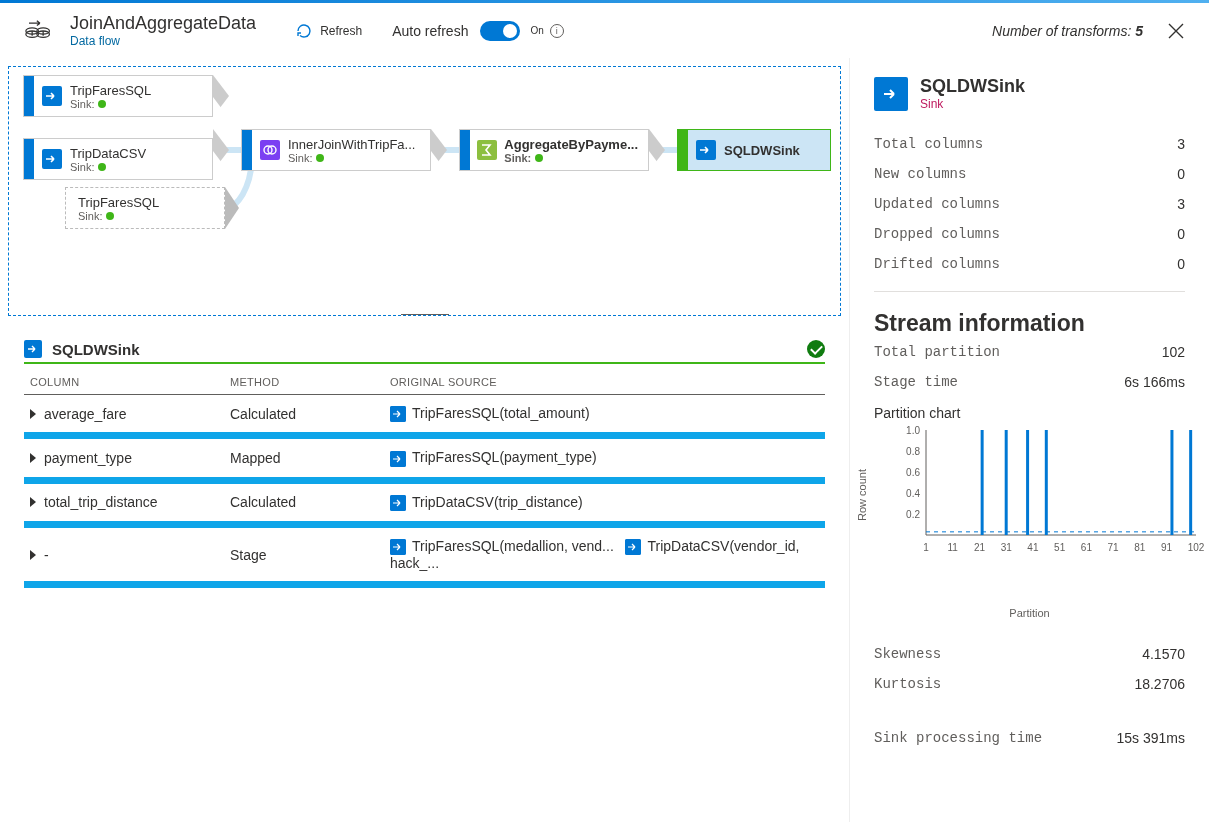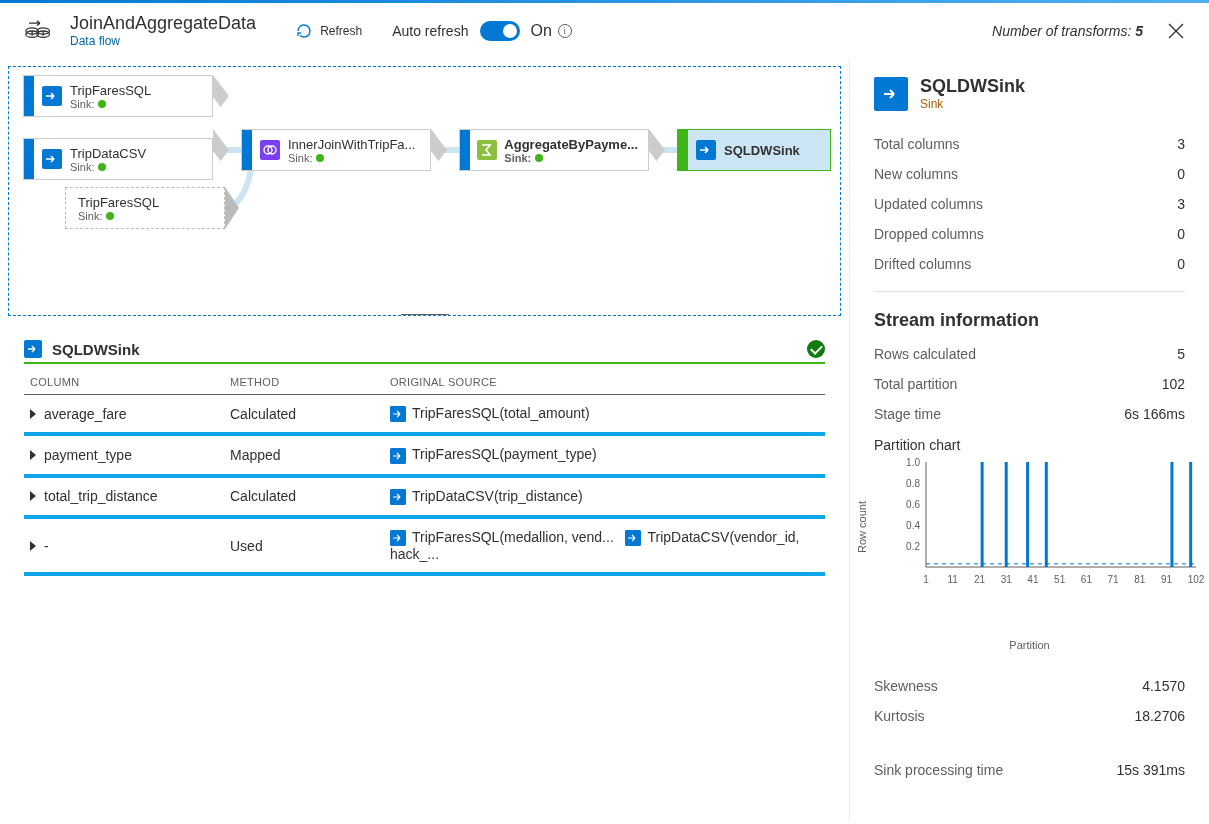--- a/index.html
+++ b/index.html
@@ -10,21 +10,21 @@
 .title-block { display: flex; flex-direction: column; }
 .title-block .name { font-size: 18px; font-weight: 400; color: #323130; }
 .title-block .sub { font-size: 12px; color: #0369a1; }
 .hdr-btn { display: flex; align-items: center; margin-left: 40px; cursor: pointer; }
 .hdr-btn .ic { width: 16px; height: 16px; margin-right: 8px; }
 .hdr-btn span { font-size: 12px; }
 .auto-refresh { display: flex; align-items: center; margin-left: 30px; }
 .auto-refresh .lbl { font-size: 14px; margin-right: 12px; }
 .toggle { width: 40px; height: 20px; background: #0078d4; border-radius: 10px; position: relative; cursor: pointer; }
 .toggle .knob { width: 14px; height: 14px; background: #fff; border-radius: 50%; position: absolute; top: 3px; right: 3px; }
-.toggle-lbl { margin-left: 10px; font-size: 16px; }
+.toggle-lbl { margin-left: 10px; font-size: 10px; }
 .info-ic { width: 14px; height: 14px; border: 1px solid #605e5c; border-radius: 50%; display: inline-flex; align-items: center; justify-content: center; font-size: 9px; margin-left: 6px; color: #605e5c; }
 .hdr-right { margin-left: auto; display: flex; align-items: center; font-style: italic; }
 .transforms { font-size: 14px; }
 .transforms b { font-weight: 600; }
 .close-x { margin-left: 24px; cursor: pointer; }
 
 .main { display: flex; height: calc(100% - 60px); }
 .left { flex: 1; display: flex; flex-direction: column; }
 .right { width: 360px; padding: 18px 24px; border-left: 1px solid #eee; overflow-y: auto; }
 
@@ -50,34 +50,34 @@
 .detail { padding: 16px 24px; }
 .detail-title-row { display: flex; align-items: center; padding-bottom: 4px; }
 .detail-title-row .sicon { width: 18px; height: 18px; margin-right: 10px; }
 .detail-title-row .dt { font-size: 15px; font-weight: 600; }
 .check-ic { margin-left: auto; width: 18px; height: 18px; background: #107c10; border-radius: 50%; display:flex;align-items:center;justify-content:center;}
 .check-ic::after { content:""; width:5px; height:9px; border-right:2px solid #fff; border-bottom:2px solid #fff; transform:rotate(45deg); margin-top:-2px;}
 .green-underline { height: 2px; background: #3fb618; margin-bottom: 2px; }
 
 table.detail-tbl { width: 100%; border-collapse: collapse; margin-top: 0px; }
 table.detail-tbl th { text-align: left; font-size: 11px; font-weight: 400; color: #605e5c; padding: 10px 6px 6px; text-transform: uppercase; letter-spacing: 0.3px; border-bottom: 1px solid #605e5c; }
-table.detail-tbl td { padding: 10px 6px; border-bottom: 4px solid #0ea5e9; font-size: 14px; vertical-align: middle; }
+table.detail-tbl td { padding: 10px 6px; border-bottom: 7px solid #0ea5e9; font-size: 14px; vertical-align: middle; }
 .tri { display: inline-block; width: 0; height: 0; border-top: 5px solid transparent; border-bottom: 5px solid transparent; border-left: 6px solid #323130; margin-right: 8px; }
 .src-ic { width: 16px; height: 16px; background: #0078d4; border-radius: 2px; display: inline-flex; margin-right: 6px; vertical-align: middle; }
 .src-ic svg { width:16px; height:16px;}
 
 .right .node-hdr { display: flex; align-items: center; }
 .right .big-icon { width: 34px; height: 34px; background: #0078d4; border-radius: 2px; display:flex;align-items:center;justify-content:center; margin-right: 12px; }
 .right .big-icon svg {width:20px;height:20px;}
 .right .rtitle { font-size: 18px; font-weight: 600; }
-.right .rsub { font-size: 12px; color: #a16207; }
+.right .rsub { font-size: 12px; color: #be185d; }
 .stat-row { display: flex; justify-content: space-between; padding: 7px 0; font-size: 14px; }
-.stat-row .k { color: #605e5c; }
+.stat-row .k { color: #605e5c; font-family: Liberation Mono, monospace; }
 .sep { height: 1px; background: #e1dfdd; margin: 12px 0 18px; }
-.section-h { font-size: 18px; font-weight: 600; margin-bottom: 8px; }
+.section-h { font-size: 23px; font-weight: 600; margin-bottom: 0; }
 .chart-h { font-size: 14px; font-weight: 400; margin: 8px 0 4px; }
 .chart-area { position: relative; height: 180px; }
 .yaxis-lbl { position: absolute; left: -6px; top: 50%; transform: rotate(-90deg) translateY(-50%); font-size: 11px; color: #605e5c; transform-origin: left center; }
 .chart-svg { position:absolute; left:22px; top:0; }
 .xaxis-lbl { text-align: center; font-size: 11px; color: #605e5c; margin-top: 2px; }
 </style>
 </head>
 <body>
 
 <div class="top-accent"></div>
@@ -285,21 +285,21 @@
               <td>Calculated</td>
               <td><span class="src-ic">
                   <svg viewBox="0 0 16 16">
                     <rect width="16" height="16" rx="2" fill="#0078d4"></rect>
                     <path d="M3 8h7m0 0-3-3m3 3-3 3" stroke="#fff" stroke-width="1.2" fill="none"></path>
                   </svg>
                 </span>TripDataCSV(trip_distance)</td>
             </tr>
             <tr>
               <td><span class="tri"></span>-</td>
-              <td>Used</td>
+              <td>Stage</td>
               <td><span class="src-ic">
                   <svg viewBox="0 0 16 16">
                     <rect width="16" height="16" rx="2" fill="#0078d4"></rect>
                     <path d="M3 8h7m0 0-3-3m3 3-3 3" stroke="#fff" stroke-width="1.2" fill="none"></path>
                   </svg>
                 </span>TripFaresSQL(medallion, vend... &nbsp; <span class="src-ic">
                   <svg viewBox="0 0 16 16">
                     <rect width="16" height="16" rx="2" fill="#0078d4"></rect>
                     <path d="M3 8h7m0 0-3-3m3 3-3 3" stroke="#fff" stroke-width="1.2" fill="none"></path>
                   </svg>
@@ -341,24 +341,20 @@
           <span>0</span>
         </div>
         <div class="stat-row">
           <span class="k">Drifted columns</span>
           <span>0</span>
         </div>
       </div>
     <div class="sep"></div>
     <div class="section-h">Stream information</div>
     <div id="stream">
-        <div class="stat-row">
-          <span class="k">Rows calculated</span>
-          <span>5</span>
-        </div>
         <div class="stat-row">
           <span class="k">Total partition</span>
           <span>102</span>
         </div>
         <div class="stat-row">
           <span class="k">Stage time</span>
           <span>6s 166ms</span>
         </div>
       </div>
     <div class="chart-h">Partition chart</div>

